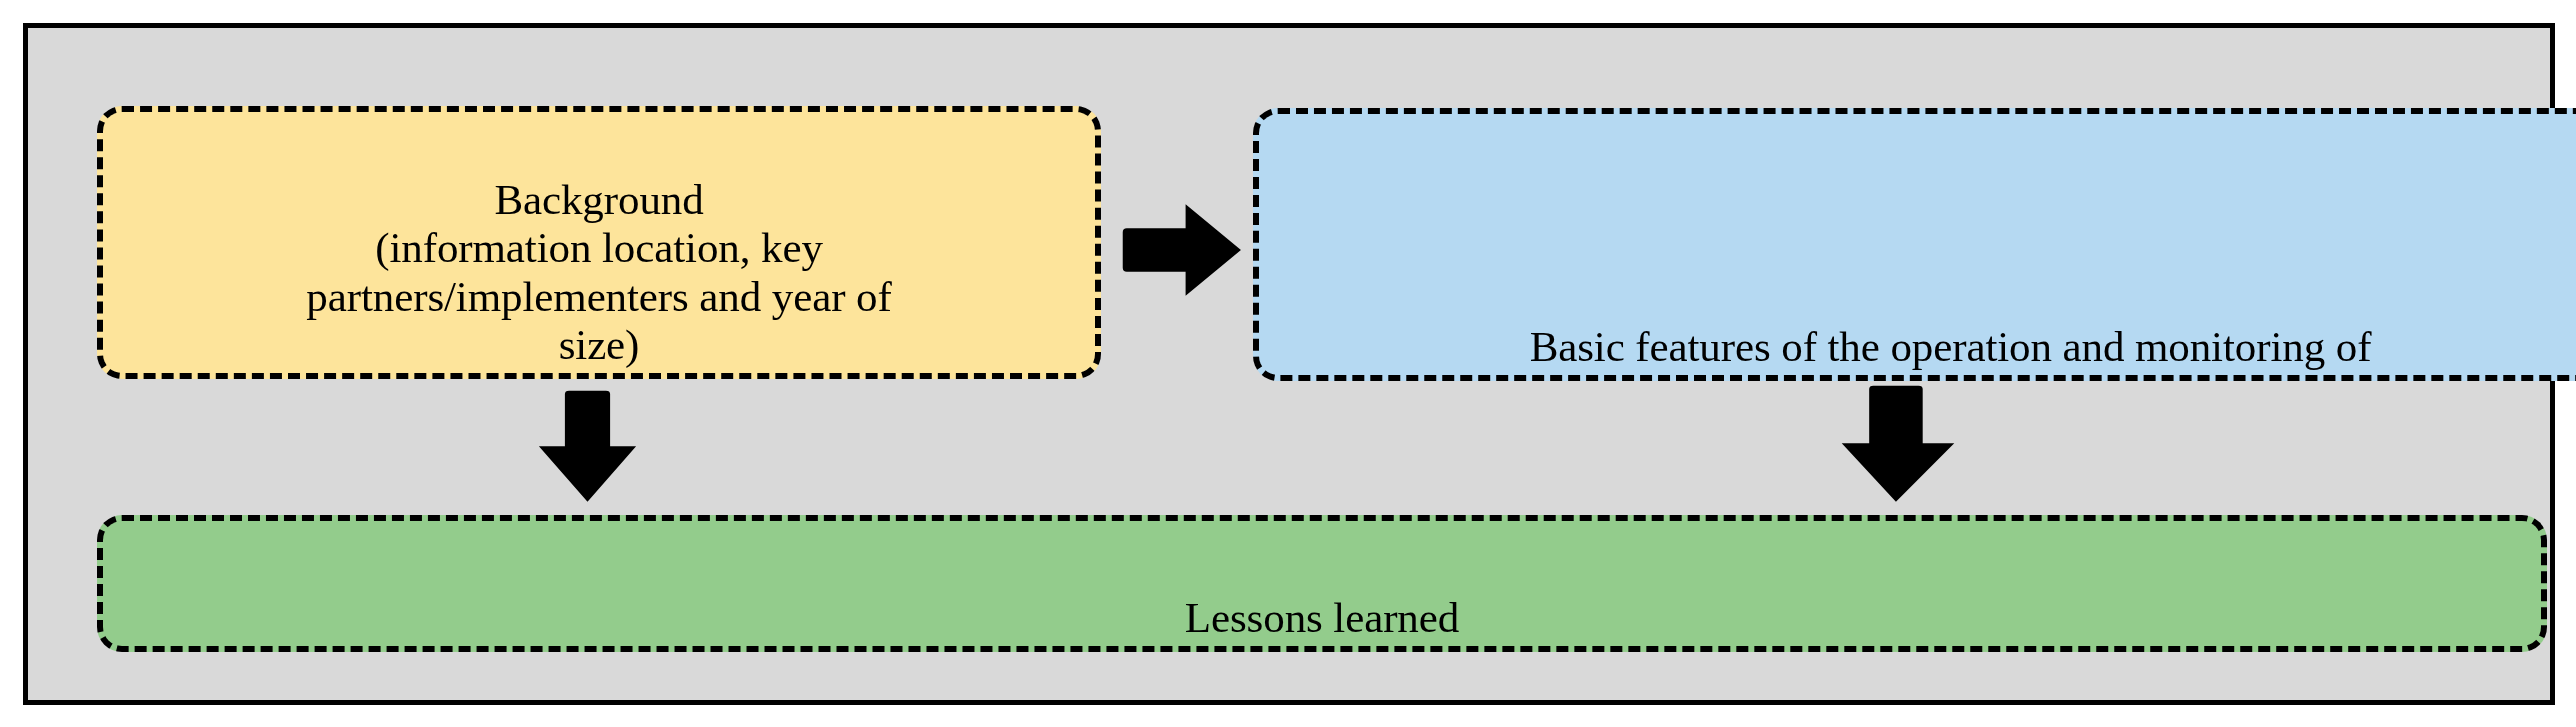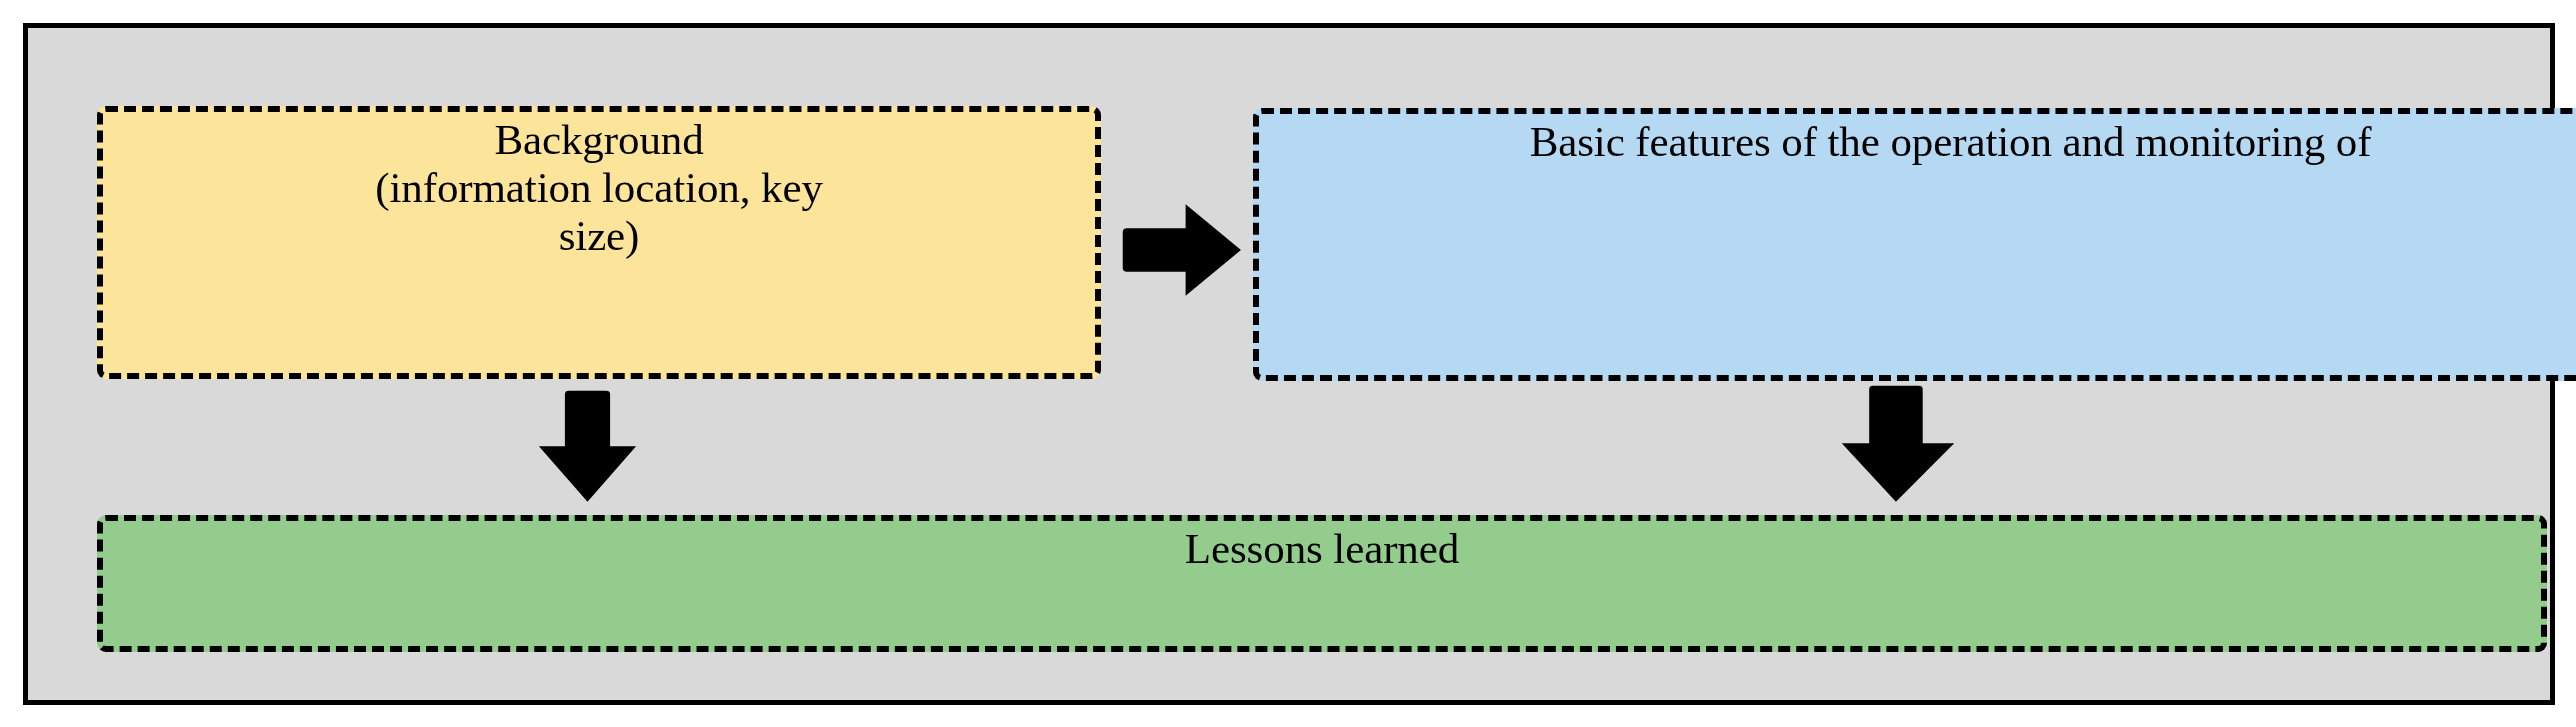--- a/index.html
+++ b/index.html
@@ -32,23 +32,23 @@
     box-sizing: border-box;
     background: #d9d9d9;
     border: 5.5px solid #000000;
   }
 
   
   .node {
     position: absolute;
     box-sizing: border-box;
     border: 6.2px dashed #000000;
-    border-radius: 9px;
+    border-radius: 25px;
     display: flex;
-    align-items: flex-start;
+    align-items: flex-end;
     justify-content: center;
     text-align: center;
     color: #000000;
     line-height: 1.12;
     padding: 4.1px 18px;
   }
   .node .txt {
     display: block;
     width: 100%;
     font-size: 43px;
@@ -91,20 +91,21 @@
 <body>
 
 <div id="canvas">
 
   <div class="frame">
 
     <div class="node" id="node-background">
       <span class="txt">
         <span class="line">Background</span>
         <span class="line">(information location, key</span>
+        <span class="line">partners/implementers and year of</span>
         <span class="line">size)</span>
       </span>
     </div>
 
     <div class="node" id="node-features">
       <span class="txt">
         <span class="line">Basic features of the operation and monitoring of</span>
       </span>
     </div>
 

